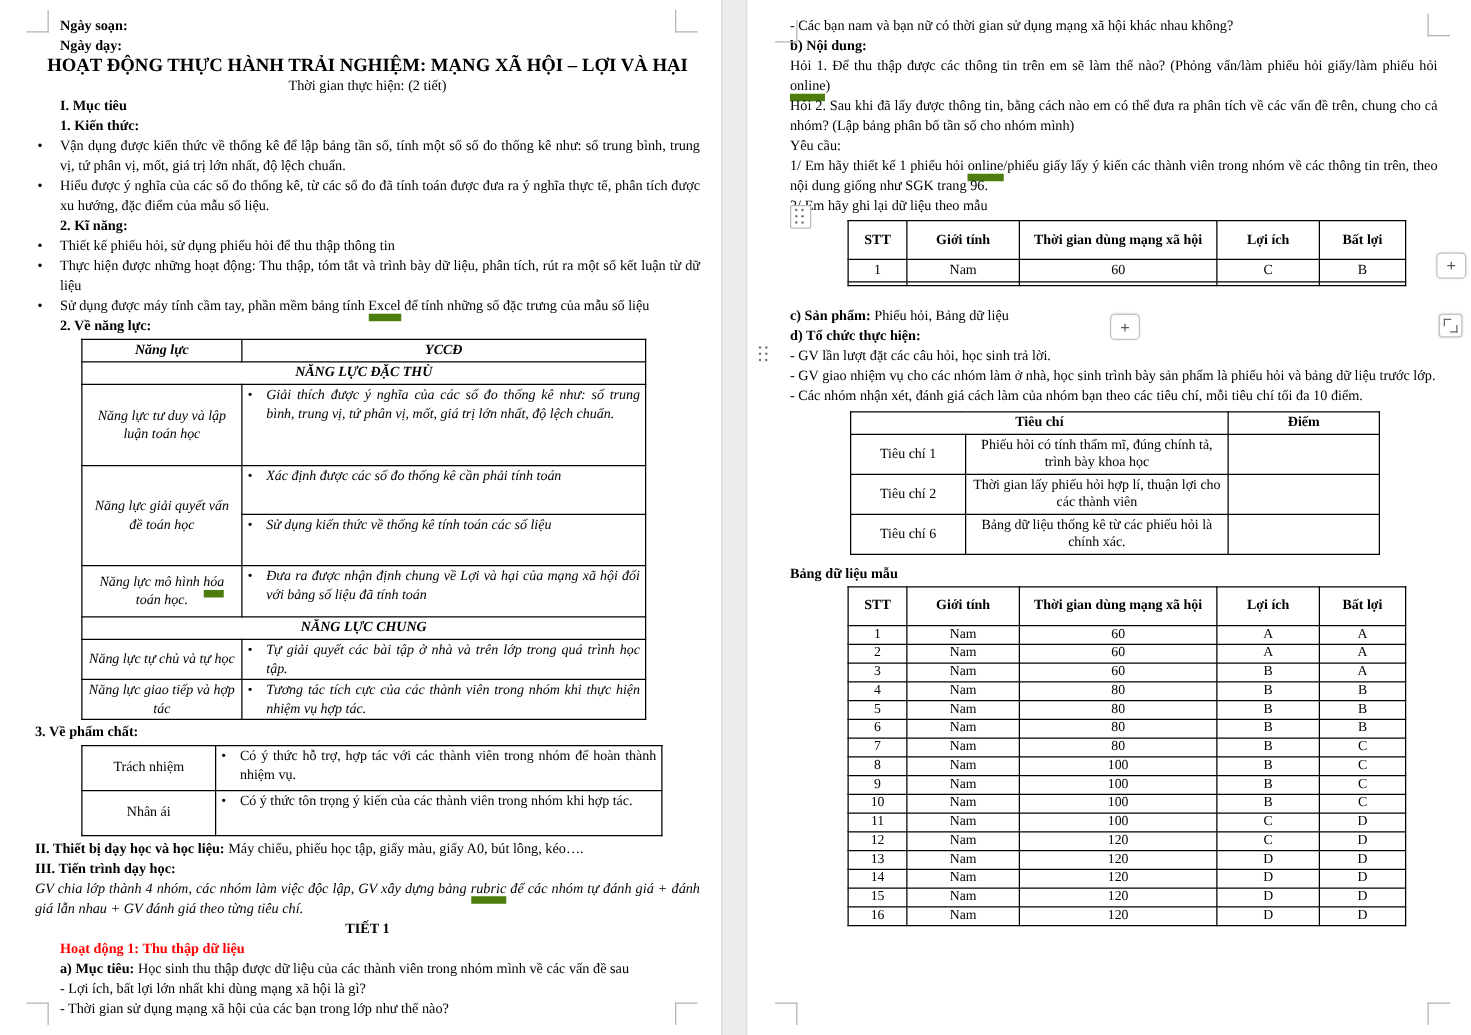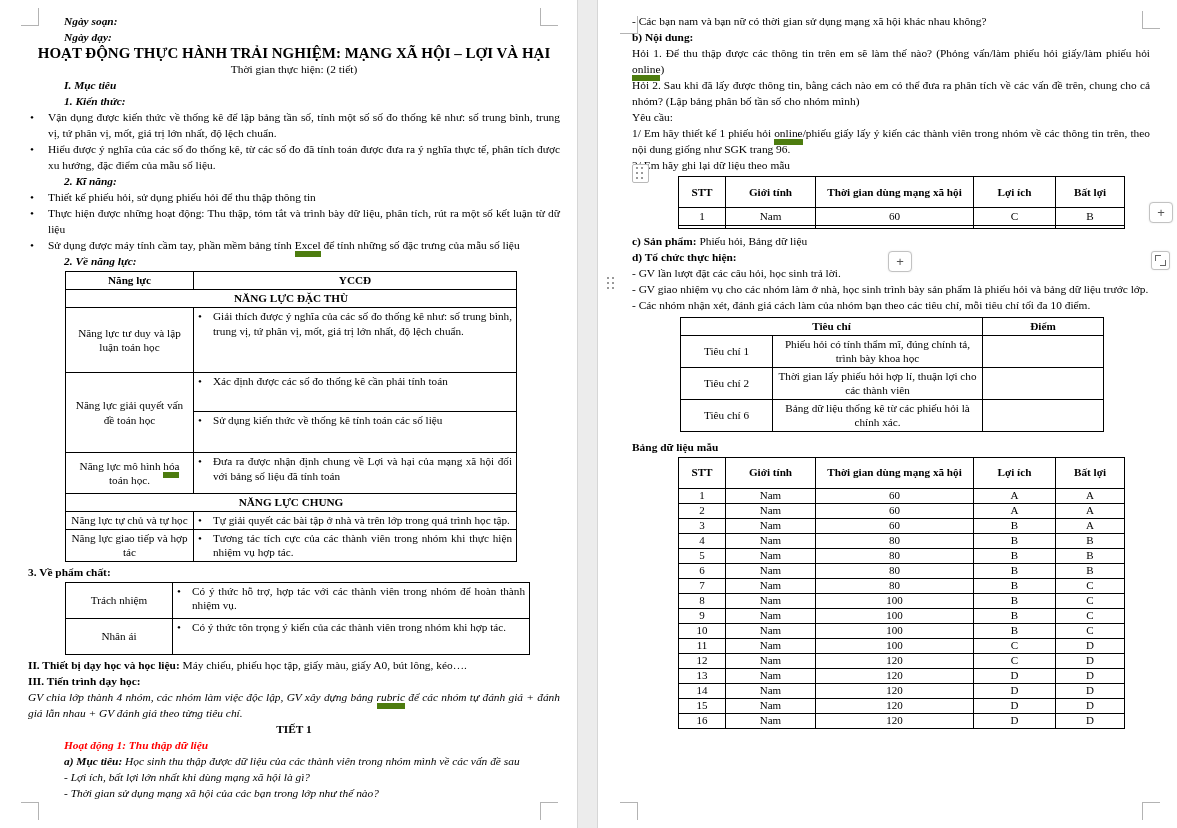--- a/index.html
+++ b/index.html
@@ -6,42 +6,42 @@
   body{width:1177px;height:828px;overflow:hidden;background:#ededed;position:relative;
        font-family:"Liberation Serif","DejaVu Serif",serif;color:#000;}
   .page{position:absolute;top:0;height:828px;background:#fff;}
   #left-page{left:0;width:577px;}
   #right-page{left:598px;width:579px;}
   .page-gap{position:absolute;top:0;left:577px;width:21px;height:828px;background:#ececec;
     border-left:1px solid #d6d6d6;border-right:1px solid #d6d6d6;box-sizing:border-box;}
   .content{position:absolute;top:13px;bottom:0;font-size:11.4px;line-height:16px;}
   #left-page .content{left:28px;right:17px;}
   #right-page .content{left:34px;right:27px;}
-  .ind{margin-left:36px;font-style:italic;}
+  .ind{margin-left:20px;}
   .b{font-weight:bold;}
   .i{font-style:italic;}
   .j{text-align:justify;}
   .ctr{text-align:center;}
   .red{color:#f00;}
   .title{font-size:15px;text-align:center;}
   .li{display:flex;margin-left:2px;}
   .li .dot{width:18px;flex:none;}
   .li .txt{flex:1;text-align:justify;}
   .misspell{border-bottom:6px solid #4d7c0f;}
   
   table{border-collapse:collapse;table-layout:fixed;font-size:11.2px;line-height:14.5px;padding-left:28px;}
   td,th{border:1px solid #000;padding:1px 4px;vertical-align:middle;overflow:hidden;}
   th{font-weight:bold;text-align:center;}
   .sec{font-weight:bold;text-align:center;}
   .lab{text-align:center;}
   .cb{display:flex;text-align:left;}
   .cb .dot{width:15px;flex:none;}
   .cb .txt{flex:1;text-align:justify;}
   .vtop{vertical-align:top;}
-  #nl-table{width:452px;margin:2px 16px 2px 37px;}
+  #nl-table{width:452px;margin:2px 16px 2px 37px;font-style:italic;}
   #pc-table{width:465px;margin:2px 0 2px 37px;}
   #sample-table{width:447px;margin:3px 0 0 46px;}
   #criteria-table{width:424px;margin:4px 0 0 48px;}
   #criteria-table td{text-align:center;}
   #data-table{width:447px;margin:2px 0 0 46px;}
   #data-table td{text-align:center;height:14px;line-height:13px;font-size:11px;padding:0 2px;}
   #sample-table td{text-align:center;}
   
   .plus-btn{position:absolute;width:22px;height:19px;background:#fff;border:1px solid #c2c2c2;
     border-radius:4px;box-shadow:0 0 2px rgba(0,0,0,.10);display:flex;align-items:center;justify-content:center;
@@ -253,21 +253,21 @@
           <tr>
             <td></td>
             <td></td>
             <td></td>
             <td></td>
             <td></td>
           </tr>
         </tbody>
     </table>
 
-    <div style="margin-top:4px"><span class="b">c) Sản phẩm:</span><span> Phiếu hỏi, Bảng dữ liệu</span></div>
+    <div style="margin-top:16px"><span class="b">c) Sản phẩm:</span><span> Phiếu hỏi, Bảng dữ liệu</span></div>
     <div class="b">d) Tổ chức thực hiện:</div>
     <div>- GV lần lượt đặt các câu hỏi, học sinh trả lời.</div>
     <div class="j">- GV giao nhiệm vụ cho các nhóm làm ở nhà, học sinh trình bày sản phẩm là phiếu hỏi và bảng dữ liệu trước lớp.</div>
     <div class="j">- Các nhóm nhận xét, đánh giá cách làm của nhóm bạn theo các tiêu chí, mỗi tiêu chí tối đa 10 điểm.</div>
 
     <table id="criteria-table">
       <colgroup>
           <col style="width:92px">
           <col style="width:210px">
           <col>

